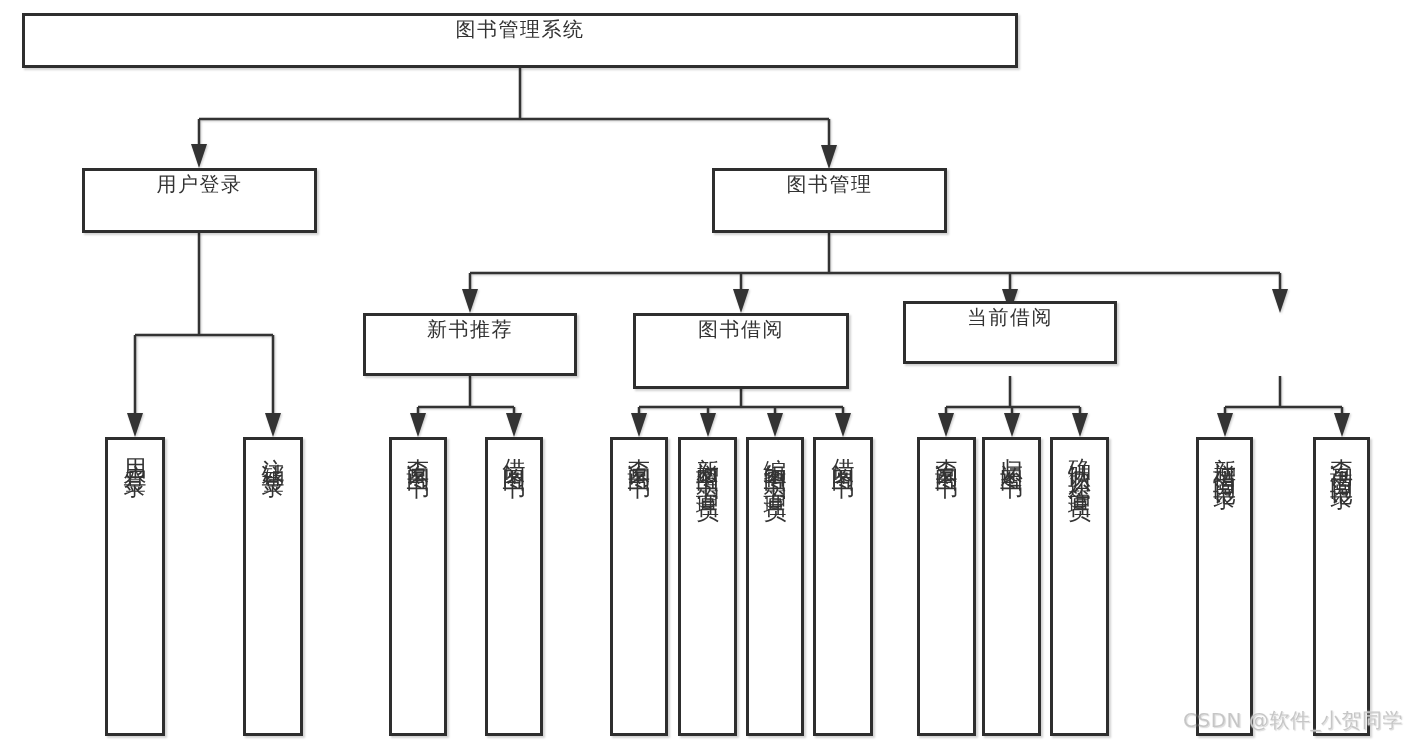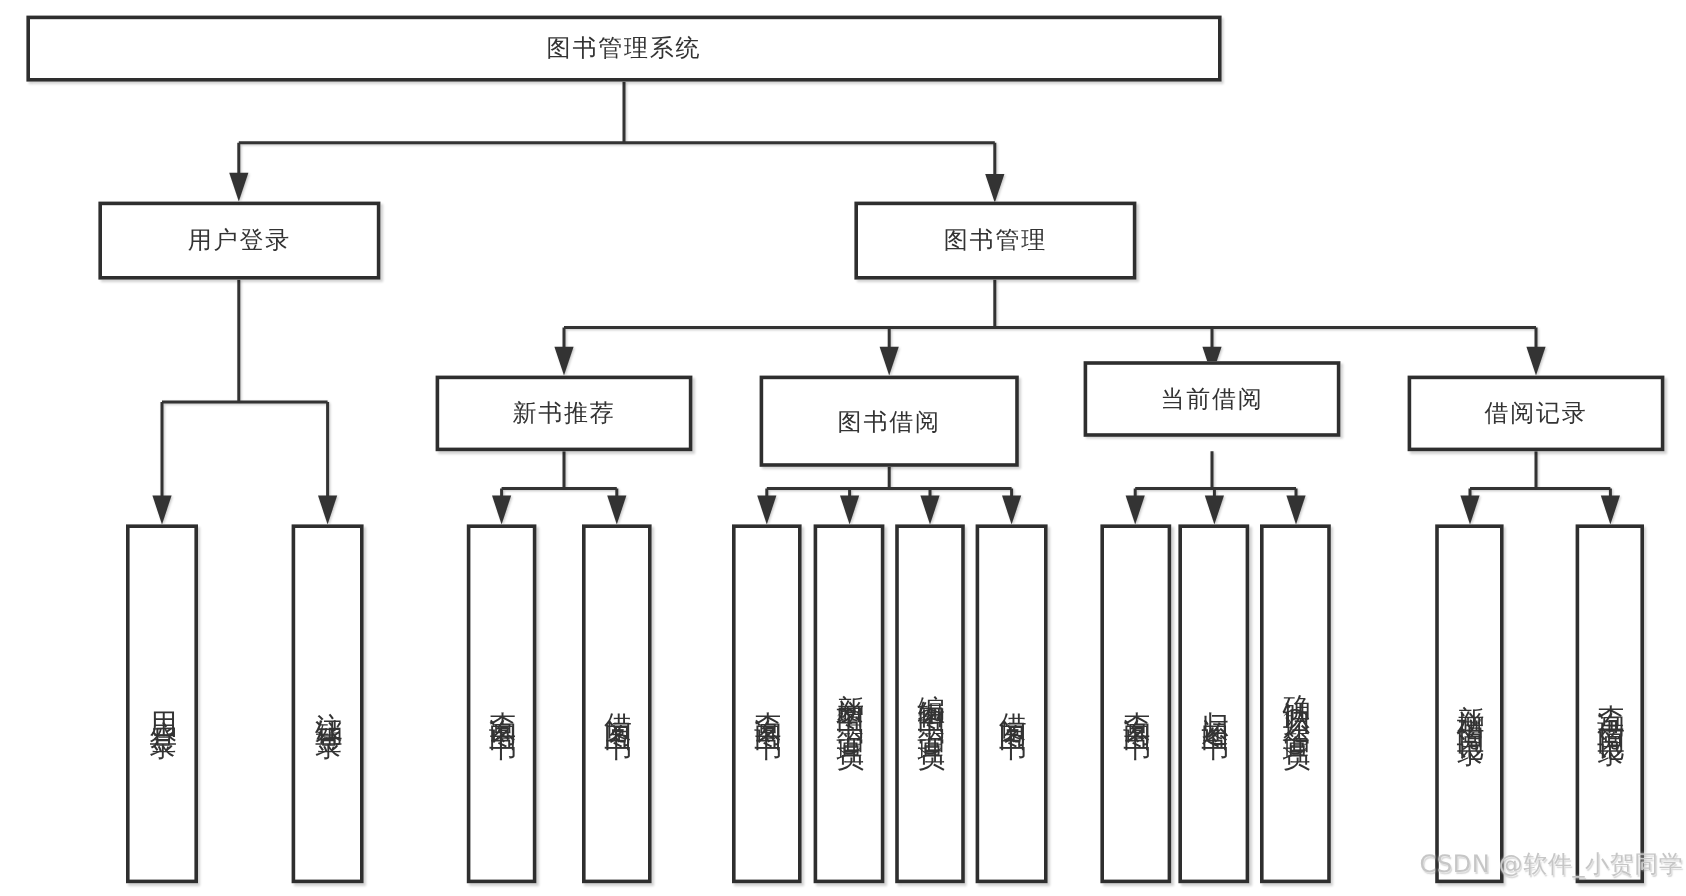--- a/index.html
+++ b/index.html
@@ -7,21 +7,21 @@
     position:relative;width:1405px;height:747px;overflow:hidden;
     background:var(--background,#fff);
     font-family:"DejaVu Sans",sans-serif;
     color:var(--text,#333);
   }
   svg.wires{position:absolute;left:0;top:0;filter:drop-shadow(1px 1px 1px rgba(0,0,0,.22));}
   .box{
     position:absolute;box-sizing:border-box;
     border:3px solid var(--box_border,#2e2e2e);
     background:#fff;
-    display:flex;align-items:center;justify-content:center;
+    display:flex;align-items:flex-start;justify-content:center;
     box-shadow:2px 2px 2px rgba(0,0,0,.18);
   }
   .h .label{font-size:20px;letter-spacing:1.5px;white-space:nowrap;}
   .v .label{
     writing-mode:vertical-rl;text-orientation:mixed;
     font-size:23px;letter-spacing:6px;line-height:1;white-space:nowrap;
   }
   .watermark{
     position:absolute;left:1183px;top:707px;white-space:nowrap;
     font-size:20px;letter-spacing:.5px;
@@ -87,23 +87,20 @@
 
   <div class="box h" style="left:363px;top:313px;width:214px;height:63px">
     <span class="label">新书推荐</span>
   </div>
   <div class="box h" style="left:633px;top:313px;width:216px;height:76px">
     <span class="label">图书借阅</span>
   </div>
   <div class="box h" style="left:903px;top:301px;width:214px;height:63px">
     <span class="label">当前借阅</span>
   </div>
-  <div class="box h" style="left:1173px;top:313px;width:214px;height:63px">
-    <span class="label">借阅记录</span>
-  </div>
 
   <div class="box v" style="left:105px;top:437px;width:60px;height:299px">
     <span class="label">用户登录</span>
   </div>
   <div class="box v" style="left:243px;top:437px;width:60px;height:299px">
     <span class="label">注销登录</span>
   </div>
 
   <div class="box v" style="left:389px;top:437px;width:58px;height:299px">
     <span class="label">查询图书</span>

